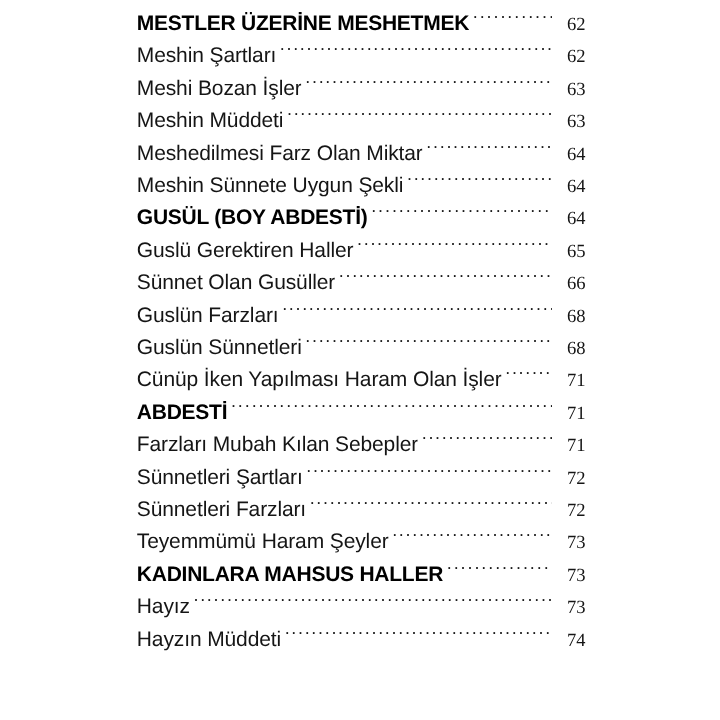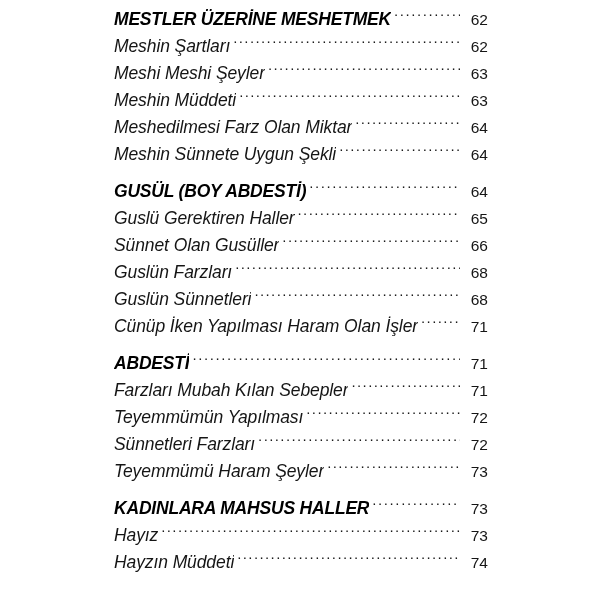--- a/index.html
+++ b/index.html
@@ -37,31 +37,29 @@
     align-items: baseline;
     width: 100%;
     height: 27px;
     line-height: 27px;
     white-space: nowrap;
     overflow: hidden;
   }
 
   
   .toc-entry.section-start {
-    margin-top: 10px;
   }
 
   .entry-title {
     flex: 0 1 auto;
     font-size: 17.5px;
     letter-spacing: -0.1px;
     color: #151515;
     overflow: hidden;
     text-overflow: clip;
-    font-style: italic;
   }
 
   .toc-entry.level-section .entry-title {
     font-weight: bold;
     font-size: 17.5px;
     letter-spacing: -0.2px;
     color: #000000;
   }
 
   .leader {
@@ -89,20 +87,21 @@
     letter-spacing: 1.6px;
   }
 
   .entry-page {
     flex: 0 0 auto;
     width: 24px;
     text-align: right;
     font-size: 15.5px;
     color: #151515;
     padding-left: 2px;
+    font-family: Liberation Serif, serif;
   }
 
   .toc-entry.level-section .entry-page {
     font-weight: normal;
   }
 </style>
 </head>
 <body>
 
 <div class="page">
@@ -111,21 +110,21 @@
         <span class="entry-title">MESTLER ÜZERİNE MESHETMEK</span>
         <span class="leader"></span>
         <span class="entry-page">62</span>
       </div>
       <div class="toc-entry level-item">
         <span class="entry-title">Meshin Şartları</span>
         <span class="leader"></span>
         <span class="entry-page">62</span>
       </div>
       <div class="toc-entry level-item">
-        <span class="entry-title">Meshi Meshi Şeyler</span>
+        <span class="entry-title">Meshi Bozan İşler</span>
         <span class="leader"></span>
         <span class="entry-page">63</span>
       </div>
       <div class="toc-entry level-item">
         <span class="entry-title">Meshin Müddeti</span>
         <span class="leader"></span>
         <span class="entry-page">63</span>
       </div>
       <div class="toc-entry level-item">
         <span class="entry-title">Meshedilmesi Farz Olan Miktar</span>
@@ -171,21 +170,21 @@
         <span class="entry-title">ABDESTİ</span>
         <span class="leader"></span>
         <span class="entry-page">71</span>
       </div>
       <div class="toc-entry level-item">
         <span class="entry-title">Farzları Mubah Kılan Sebepler</span>
         <span class="leader"></span>
         <span class="entry-page">71</span>
       </div>
       <div class="toc-entry level-item">
-        <span class="entry-title">Teyemmümün Yapılması</span>
+        <span class="entry-title">Sünnetleri Şartları</span>
         <span class="leader"></span>
         <span class="entry-page">72</span>
       </div>
       <div class="toc-entry level-item">
         <span class="entry-title">Sünnetleri Farzları</span>
         <span class="leader"></span>
         <span class="entry-page">72</span>
       </div>
       <div class="toc-entry level-item">
         <span class="entry-title">Teyemmümü Haram Şeyler</span>

